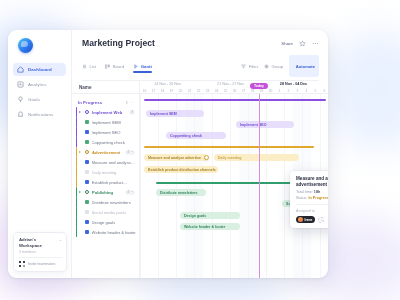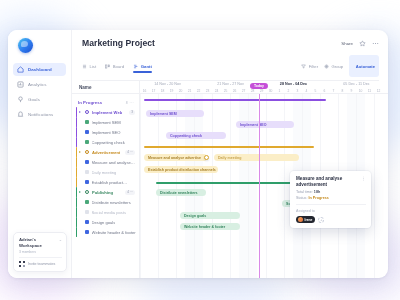--- a/index.html
+++ b/index.html
@@ -22,21 +22,21 @@
   .blob-a { left: -30px; top: 14px;  width: 120px; height: 120px; background: #cfe0ff; }
   .blob-b { left: -18px; top: 196px; width: 110px; height: 110px; background: #ead7fb; }
   .blob-c { right: -34px; top: 30px; width: 110px; height: 120px; background: #d8e6ff; }
   .blob-d { right: -20px; bottom: -6px; width: 120px; height: 90px; background: #e3dcfa; }
   .blob-e { left: 140px; bottom: -28px; width: 150px; height: 70px; background: #dfe8ff; }
 
   
   .window {
     position: absolute;
     left: 8px; top: 30px;
-    width: 380px; height: 248px;
+    width: 320px; height: 248px;
     background: #ffffff;
     border-radius: 9px;
     box-shadow: 0 5px 22px rgba(80,90,130,.16), 0 1px 3px rgba(80,90,130,.10);
     overflow: hidden;
     display: flex;
   }
 
   
   .sidebar {
     width: 64px; flex: 0 0 64px;

